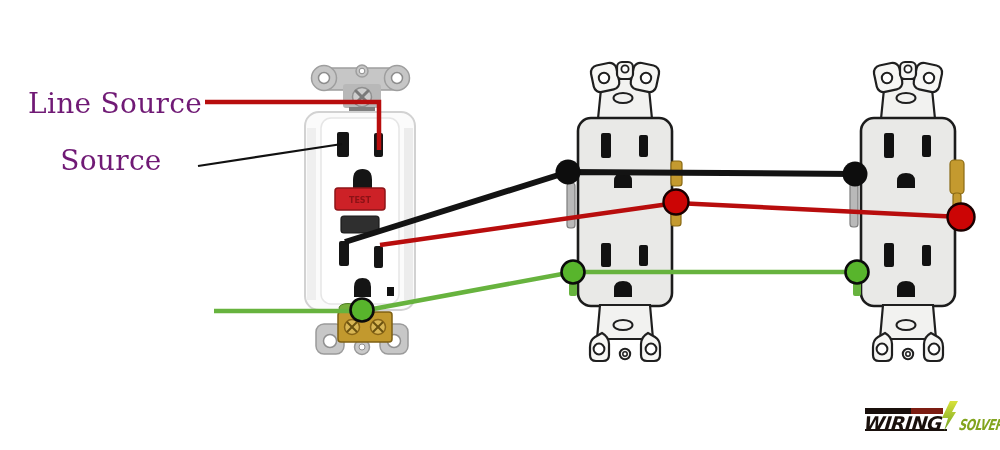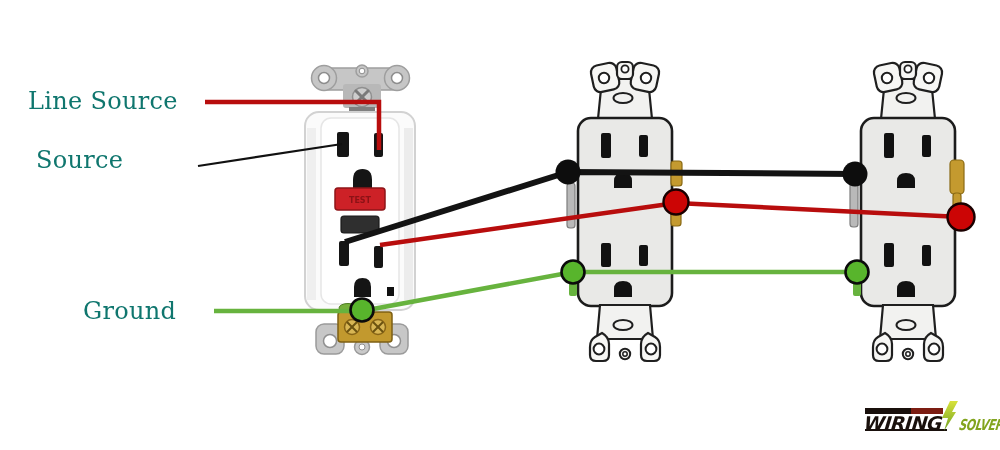--- a/index.html
+++ b/index.html
@@ -1,20 +1,20 @@
 <!DOCTYPE html>
 <html style="--c-red_wire: #b80d0d; --c-black_wire: #131313; --c-green_wire: #67b33e; --c-red_dot: #cc0505; --c-black_dot: #0d0d0d; --c-green_dot: #58b52c; --c-brass_terminal: #c49a2f; --c-silver_terminal: #b9b9b9; --c-test_button: #cd2127; --c-logo_green: #82a41e; --c-logo_black: #19100c; --c-logo_bar_red: #7c1d12;"><head>
 <meta charset="utf-8">
 <style>
   html,body{margin:0;padding:0;background:#fff;}
   .canvas{position:relative;width:1000px;height:450px;background:#ffffff;overflow:hidden;
           font-family:"DejaVu Serif",serif;}
-  .diagram-label{position:absolute;color:#0f766e;font-size:24px;letter-spacing:0.3px;}
+  .diagram-label{position:absolute;color:#701a75;font-size:28px;letter-spacing:0.3px;}
   .label-line-source{left:28px;top:87px;}
-  .label-source-neutral{left:36px;top:144px;width:150px;text-align:left;line-height:33px;}
+  .label-source-neutral{left:36px;top:144px;width:150px;text-align:center;line-height:33px;}
   .label-ground{left:83px;top:297px;}
   .component{position:absolute;}
   .overlay{position:absolute;left:0;top:0;pointer-events:none;}
   
   .logo{position:absolute;left:863px;top:400px;width:134px;height:44px;
         font-family:"DejaVu Sans",sans-serif;}
   .logo-bar{position:absolute;left:2px;top:8px;width:78px;height:6px;background:var(--c-logo_black);}
   .logo-bar-red{position:absolute;right:0;top:0;width:32px;height:6px;background:var(--c-logo_bar_red);}
   .logo-underline{position:absolute;left:2px;top:29px;width:82px;height:2px;background:var(--c-logo_black);}
   .logo-wiring{position:absolute;left:0;top:12px;font-style:italic;font-weight:800;font-size:19px;
@@ -26,21 +26,20 @@
 </style>
 </head>
 <body>
 
 <div class="canvas">
 
   <div class="diagram-label label-line-source">Line Source</div>
   <div class="diagram-label label-source-neutral">
     <div>Source</div>
   </div>
-  <div class="diagram-label label-ground">Ground</div>
 
   <svg class="component" style="left:293px;top:56px;" width="134" height="308" viewBox="0 0 134 308">
 
     <g>
       <rect x="25" y="12" width="84" height="22" rx="11" fill="#c6c6c6" stroke="#9e9e9e" stroke-width="1.5"></rect>
       <circle cx="31" cy="22" r="12.5" fill="#c6c6c6" stroke="#9e9e9e" stroke-width="1.5"></circle>
       <circle cx="104" cy="22" r="12.5" fill="#c6c6c6" stroke="#9e9e9e" stroke-width="1.5"></circle>
       <circle cx="31" cy="22" r="5.5" fill="#ffffff" stroke="#8d8d8d" stroke-width="1.5"></circle>
       <circle cx="104" cy="22" r="5.5" fill="#ffffff" stroke="#8d8d8d" stroke-width="1.5"></circle>
       <circle cx="69" cy="15" r="6" fill="#c6c6c6" stroke="#9e9e9e" stroke-width="1.5"></circle>

